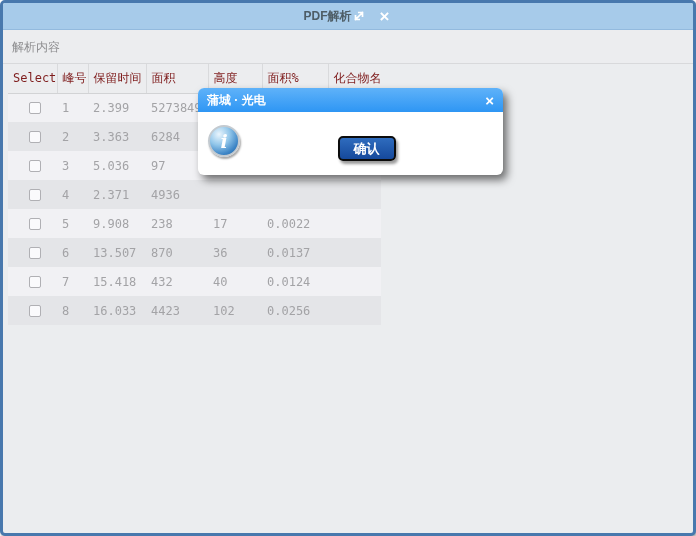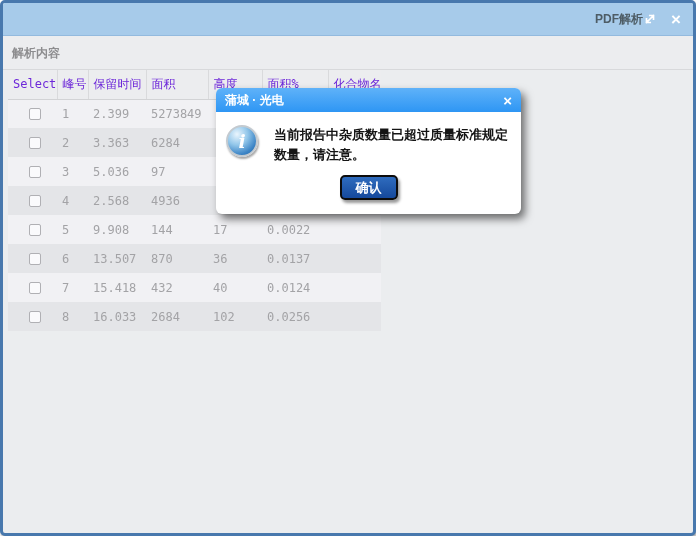--- a/index.html
+++ b/index.html
@@ -10,52 +10,51 @@
   .window {
     position: relative;
     width: 696px; height: 536px;
     border: 3px solid #4878ad;
     border-radius: 5px;
     background: #ebedef;
     overflow: hidden;
     box-shadow: 1px 2px 3px rgba(0,0,0,0.35);
   }
   .titlebar {
-    height: 33px;
+    height: 27px;
     background: #a7cbea;
     border-bottom: 1px solid #93bade;
-    display: flex; align-items: center; justify-content: flex-end;
+    display: flex; align-items: center; justify-content: center;
     padding: 0 12px 0 9px;
   }
   .titlebar .title {
     font-size: 12px; font-weight: bold; color: #4e5d66;
   }
   .titlebar .controls { display: flex; align-items: center; gap: 14px; }
   .ctl { color: #ffffff; cursor: pointer; display: inline-flex; align-items: center; }
   .ctl.close { font-size: 17px; font-weight: bold; line-height: 1; }
   .panel-header {
     padding: 9px 0 7px 9px;
     font-size: 12px; color: #8d8d8f;
     border-bottom: 1px solid #d8d9db;
     background: #ecedef;
-    font-weight: bold;
   }
   table.grid {
     border-collapse: collapse;
     margin-left: 5px;
     width: 373px;
     font-family: "DejaVu Sans Mono", "Liberation Mono", monospace;
     font-size: 12px;
     table-layout: fixed;
   }
   table.grid th {
     height: 29px;
     font-weight: normal;
     text-align: left;
-    color: #6d28d9;
+    color: #7f1d1d;
     padding: 0 0 0 5px;
     border-right: 1px solid #d9dadc;
     border-bottom: 1px solid #d2d3d5;
     background: #ecedef;
     overflow: hidden; white-space: nowrap; margin-top: 44px;
   }
   table.grid th:last-child { border-right: none; }
   table.grid td {
     height: 29px;
     color: #a3a3a6;
@@ -66,21 +65,21 @@
   tbody tr:nth-child(even) { background: #e4e5e8; }
   td.cbcell { text-align: center; padding: 0; }
   .cb {
     display: inline-block; width: 12px; height: 12px;
     border: 1px solid #b0b0b4; border-radius: 2px;
     background: #fafafc; vertical-align: middle;
     cursor: pointer;
   }
   
   .dialog {
-    position: absolute; left: 213px; top: 85px;
+    position: absolute; left: 195px; top: 85px;
     width: 305px;
     border-radius: 6px;
     background: #ffffff;
     box-shadow: 4px 5px 8px rgba(0,0,0,0.55);
   }
   .dialog-titlebar {
     height: 24px;
     background: linear-gradient(#5fb2f9, #2e96f4);
     border-radius: 6px 6px 0 0;
     display: flex; align-items: center; justify-content: space-between;
@@ -183,31 +182,31 @@
         <td>3</td>
         <td>5.036</td>
         <td>97</td>
         <td></td>
         <td></td>
         <td></td>
       </tr>
       <tr>
         <td class="cbcell"><span class="cb"></span></td>
         <td>4</td>
-        <td>2.568</td>
+        <td>2.371</td>
         <td>4936</td>
         <td></td>
         <td></td>
         <td></td>
       </tr>
       <tr>
         <td class="cbcell"><span class="cb"></span></td>
         <td>5</td>
         <td>9.908</td>
-        <td>144</td>
+        <td>238</td>
         <td>17</td>
         <td>0.0022</td>
         <td></td>
       </tr>
       <tr>
         <td class="cbcell"><span class="cb"></span></td>
         <td>6</td>
         <td>13.507</td>
         <td>870</td>
         <td>36</td>
@@ -220,35 +219,34 @@
         <td>15.418</td>
         <td>432</td>
         <td>40</td>
         <td>0.0124</td>
         <td></td>
       </tr>
       <tr>
         <td class="cbcell"><span class="cb"></span></td>
         <td>8</td>
         <td>16.033</td>
-        <td>2684</td>
+        <td>4423</td>
         <td>102</td>
         <td>0.0256</td>
         <td></td>
       </tr>
     </tbody>
   </table>
 
   <div class="dialog">
     <div class="dialog-titlebar">
       <span class="dtitle">蒲城 · 光电</span>
       <span class="dclose">×</span>
     </div>
     <div class="dialog-body">
       <span class="info-icon">
         <span>i</span>
       </span>
-      <div class="message">当前报告中杂质数量已超过质量标准规定数量，请注意。</div>
       <button class="confirm">确认</button>
     </div>
   </div>
 
 </div>
 
 </body></html>

